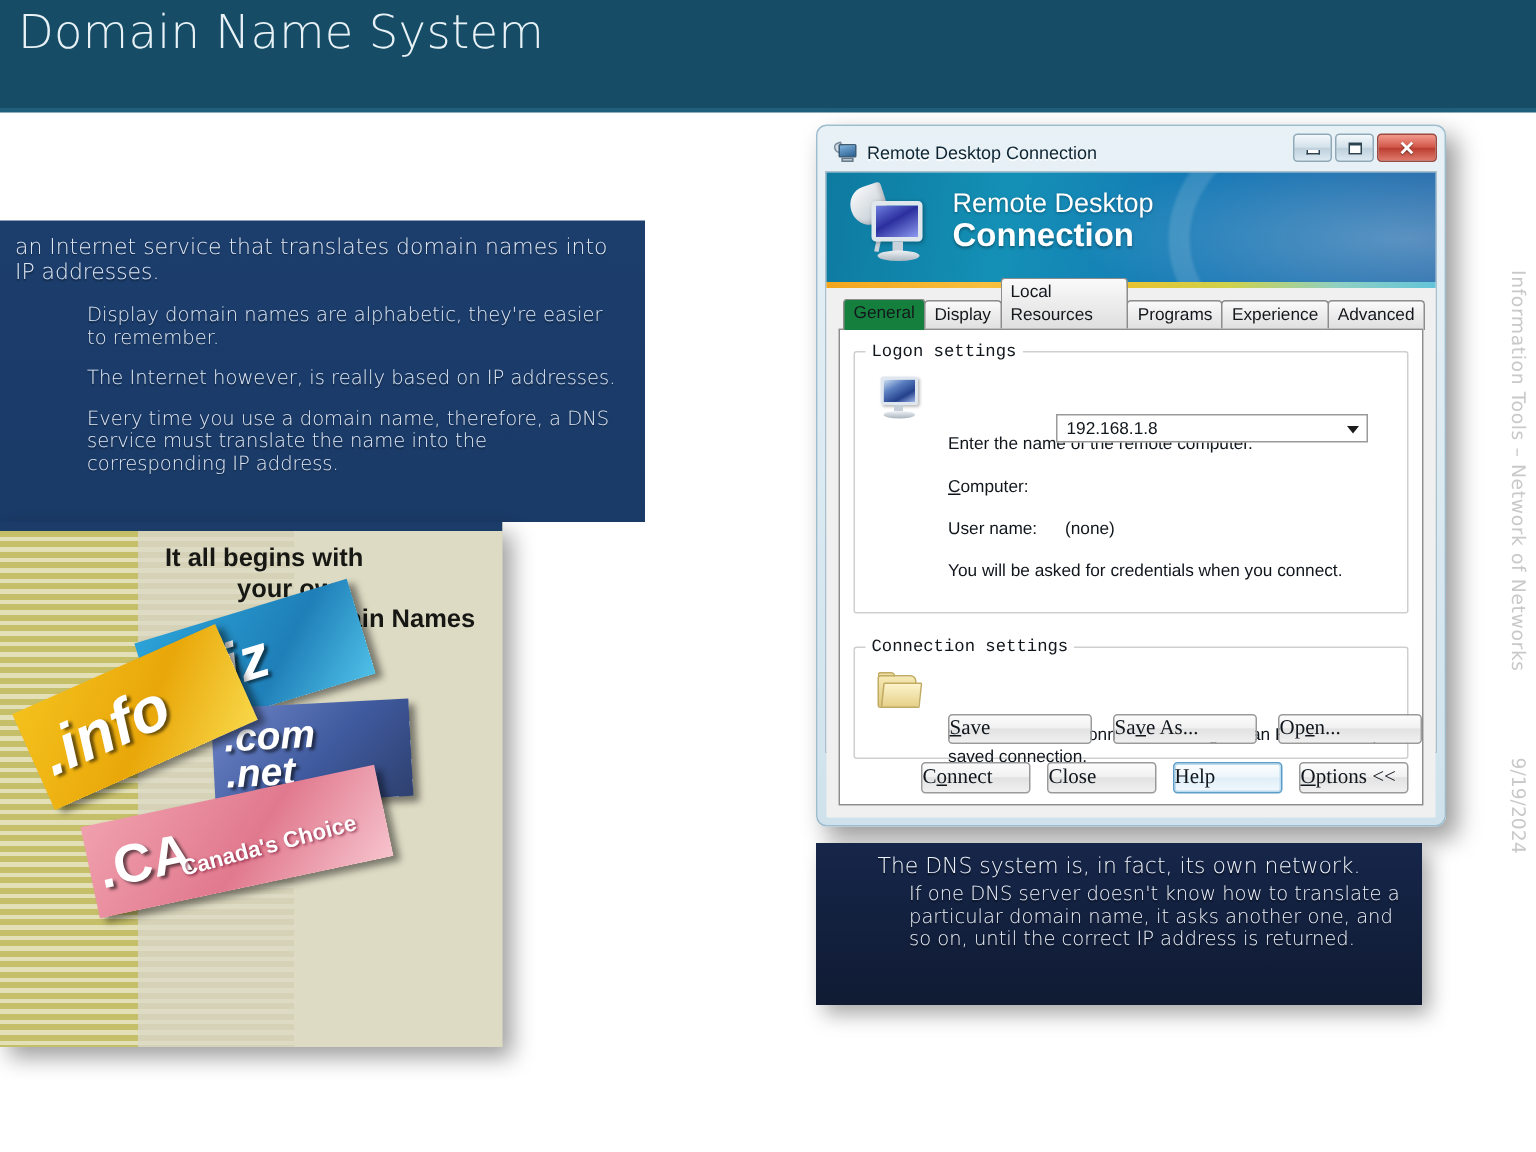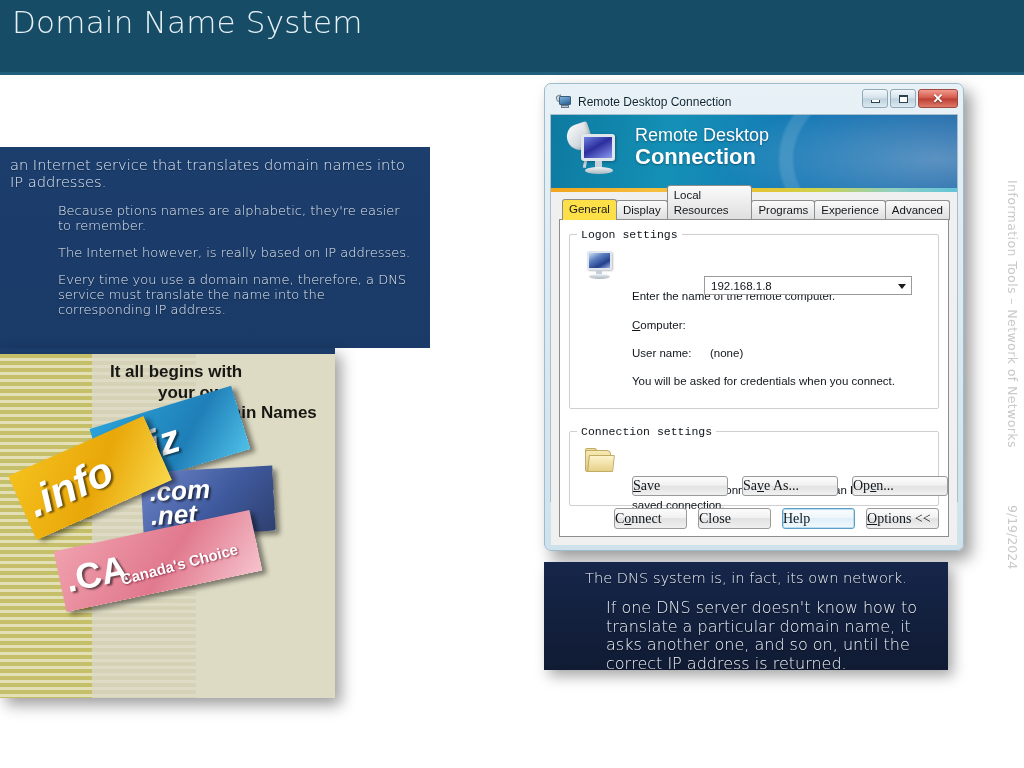--- a/index.html
+++ b/index.html
@@ -310,21 +310,21 @@
     font-family: "Liberation Sans", sans-serif;
     padding: 2px 6px 3px 6px;
     border: 1px solid #8d8d8d;
     border-bottom: none;
     background: linear-gradient(180deg,#fafafa,#dedede);
     border-radius: 3px 3px 0 0;
     margin-right: -1px;
     line-height: 1.25;
   }
   .tab.active {
-    background: #fde047;
+    background: #15803d;
     padding-bottom: 4px;
     position: relative; z-index: 3;
     border-color: #8d8d8d;
   }
   .tabpage {
     background: #ffffff;
     border: 1px solid #8d8d8d;
     margin-top: -1px;
     height: 318px;
     position: relative;
@@ -451,39 +451,39 @@
     padding: 8px 12px;
   }
   .db-l1 {
     color: #eef3fb; font-size: 14.6px;
     font-family: "DejaVu Sans", sans-serif; font-weight: 300;
     text-shadow: 0 1px 1px rgba(0,0,0,.6);
     line-height: 1.15;
     text-align: center;
   }
   .db-sub {
-    margin-left: 50px; margin-top: 12px;
-    color: #eef3fb; font-size: 16px;
+    margin-left: 50px; margin-top: 2px;
+    color: #eef3fb; font-size: 13px;
     font-family: "DejaVu Sans", sans-serif; font-weight: 300;
     text-shadow: 0 1px 1px rgba(0,0,0,.6);
     line-height: 1.17;
   }
 </style>
 </head>
 <body>
 
 <div id="slide">
 
   <div class="slide-header"></div>
   <div class="slide-header-rule"></div>
   <div class="slide-title">Domain Name System</div>
 
   <div class="blue-box">
     <div class="bb-l1">an Internet service that translates domain names into IP addresses.</div>
-    <div class="bb-sub">Because ptions names are alphabetic, they're easier to remember.</div>
+    <div class="bb-sub">Display domain names are alphabetic, they're easier to remember.</div>
     <div class="bb-sub">The Internet however, is really based on IP addresses.</div>
     <div class="bb-sub">Every time you use a domain name, therefore, a DNS service must translate the name into the corresponding IP address.</div>
   </div>
 
   <div class="pic-wrap">
     <div class="pic-bg"></div>
     <div class="pic-stripes"></div>
     <div class="pic-stripes2"></div>
     <div class="pic-topstrip"></div>
 

